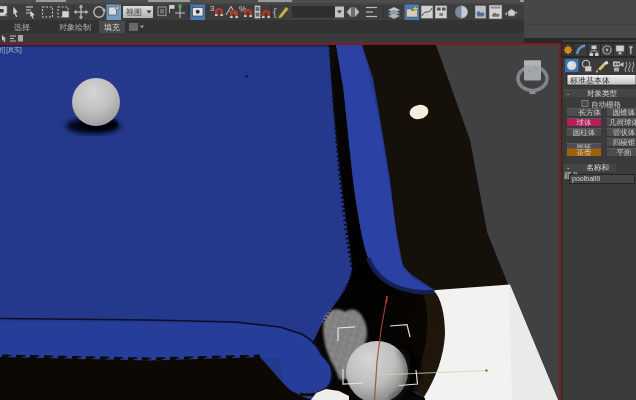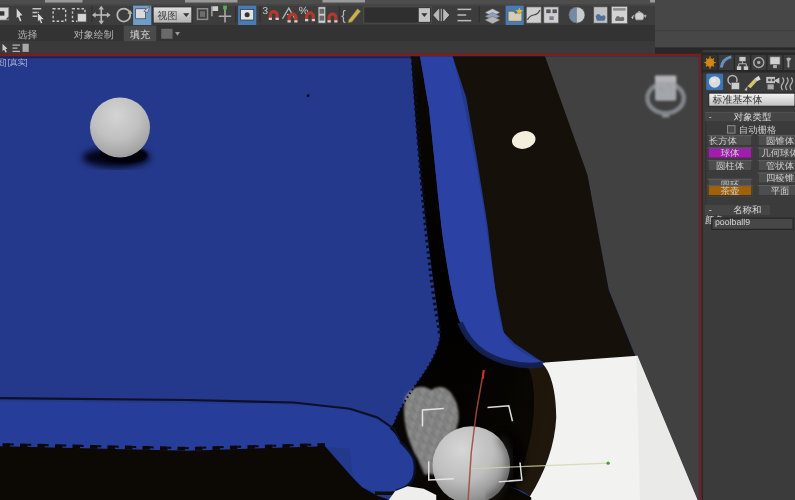--- a/index.html
+++ b/index.html
@@ -404,23 +404,23 @@
   <text x="26" y="56" font-size="7.5" fill="#dcdcdc">对象类型</text>
   <rect x="3" y="57" width="1" height="75" fill="#333333"></rect>
 
   <rect x="21" y="60.5" width="6" height="6" fill="#4a4a4a" stroke="#8a8a8a" stroke-width="0.8"></rect>
   <text x="30" y="66.5" font-size="7.5" fill="#c8c8c8">自动栅格</text>
 
   <g id="btns"></g>
 </svg>
 
 <div class="abs" style="left:561px;top:40px;width:75px;height:360px;font-family:'Liberation Sans',sans-serif;">
-<div style="position:absolute;left:5px;top:68px;width:36px;height:9px;background:#4d4d4d;border:1px solid #393939;border-top-color:#5a5a5a;box-sizing:border-box;color:#cccccc;font-size:7.5px;text-align:left;line-height:8px;overflow:hidden;">长方体</div>
+<div style="position:absolute;left:5px;top:68px;width:36px;height:9px;background:#4d4d4d;border:1px solid #393939;border-top-color:#5a5a5a;box-sizing:border-box;color:#cccccc;font-size:7.5px;text-align:right;line-height:8px;overflow:hidden;">长方体</div>
 <div style="position:absolute;left:45px;top:68px;width:36px;height:9px;background:#4d4d4d;border:1px solid #393939;border-top-color:#5a5a5a;box-sizing:border-box;color:#cccccc;font-size:7.5px;text-align:center;line-height:8px;overflow:hidden;">圆锥体</div>
-<div style="position:absolute;left:5px;top:78px;width:36px;height:9px;background:#a21caf;border:1px solid #393939;border-top-color:#5a5a5a;box-sizing:border-box;color:#cccccc;font-size:7.5px;text-align:center;line-height:8px;overflow:hidden;">球体</div>
+<div style="position:absolute;left:5px;top:78px;width:36px;height:9px;background:#be185d;border:1px solid #393939;border-top-color:#5a5a5a;box-sizing:border-box;color:#cccccc;font-size:7.5px;text-align:center;line-height:8px;overflow:hidden;">球体</div>
 <div style="position:absolute;left:45px;top:78px;width:36px;height:9px;background:#4d4d4d;border:1px solid #393939;border-top-color:#5a5a5a;box-sizing:border-box;color:#cccccc;font-size:7.5px;text-align:center;line-height:8px;overflow:hidden;">几何球体</div>
 <div style="position:absolute;left:5px;top:88px;width:36px;height:9px;background:#4d4d4d;border:1px solid #393939;border-top-color:#5a5a5a;box-sizing:border-box;color:#cccccc;font-size:7.5px;text-align:center;line-height:8px;overflow:hidden;">圆柱体</div>
 <div style="position:absolute;left:45px;top:88px;width:36px;height:9px;background:#4d4d4d;border:1px solid #393939;border-top-color:#5a5a5a;box-sizing:border-box;color:#cccccc;font-size:7.5px;text-align:center;line-height:8px;overflow:hidden;">管状体</div>
 <div style="position:absolute;left:5px;top:103px;width:36px;height:9px;background:#4d4d4d;border:1px solid #393939;border-top-color:#5a5a5a;box-sizing:border-box;color:#cccccc;font-size:7.5px;text-align:center;line-height:8px;overflow:hidden;">圆环</div>
 <div style="position:absolute;left:45px;top:98px;width:36px;height:9px;background:#4d4d4d;border:1px solid #393939;border-top-color:#5a5a5a;box-sizing:border-box;color:#cccccc;font-size:7.5px;text-align:center;line-height:8px;overflow:hidden;">四棱锥</div>
 <div style="position:absolute;left:5px;top:108px;width:36px;height:9px;background:#a16207;border:1px solid #393939;border-top-color:#5a5a5a;box-sizing:border-box;color:#cccccc;font-size:7.5px;text-align:center;line-height:8px;overflow:hidden;">茶壶</div>
 <div style="position:absolute;left:45px;top:108px;width:36px;height:9px;background:#4d4d4d;border:1px solid #393939;border-top-color:#5a5a5a;box-sizing:border-box;color:#cccccc;font-size:7.5px;text-align:center;line-height:8px;overflow:hidden;">平面</div>
 <div style="position:absolute;left:3px;top:124px;width:52px;height:7.5px;background:#454545;color:#dcdcdc;font-size:7.5px;line-height:8px;"><span style="padding-left:3px">-</span><span style="padding-left:17px">名称和颜色</span></div>
 <div style="position:absolute;left:8px;top:134px;width:66px;height:10px;background:#474747;border:1px solid #252525;box-sizing:border-box;color:#d6d6d6;font-size:7px;line-height:8px;padding-left:2px;">poolball9</div>
 </div>

